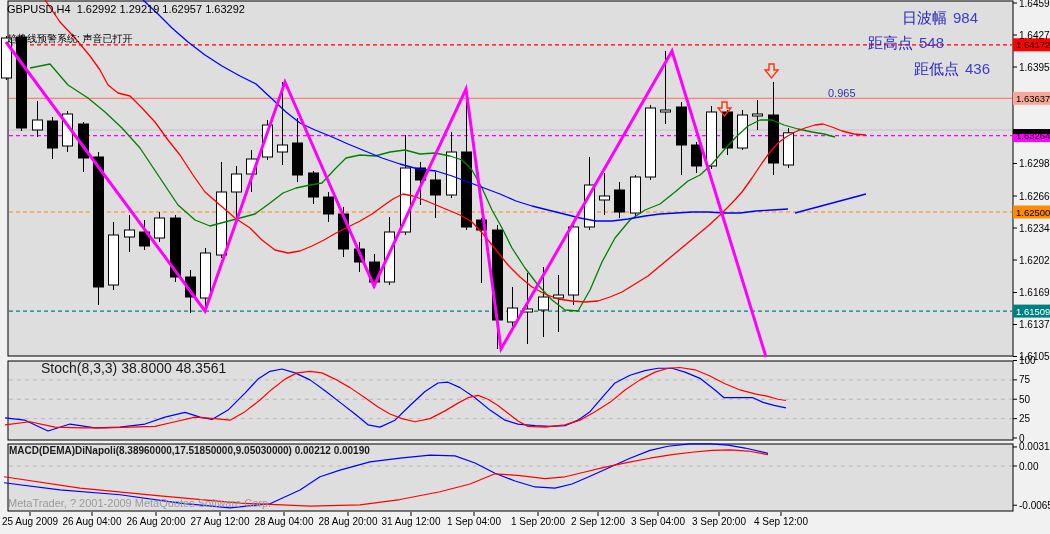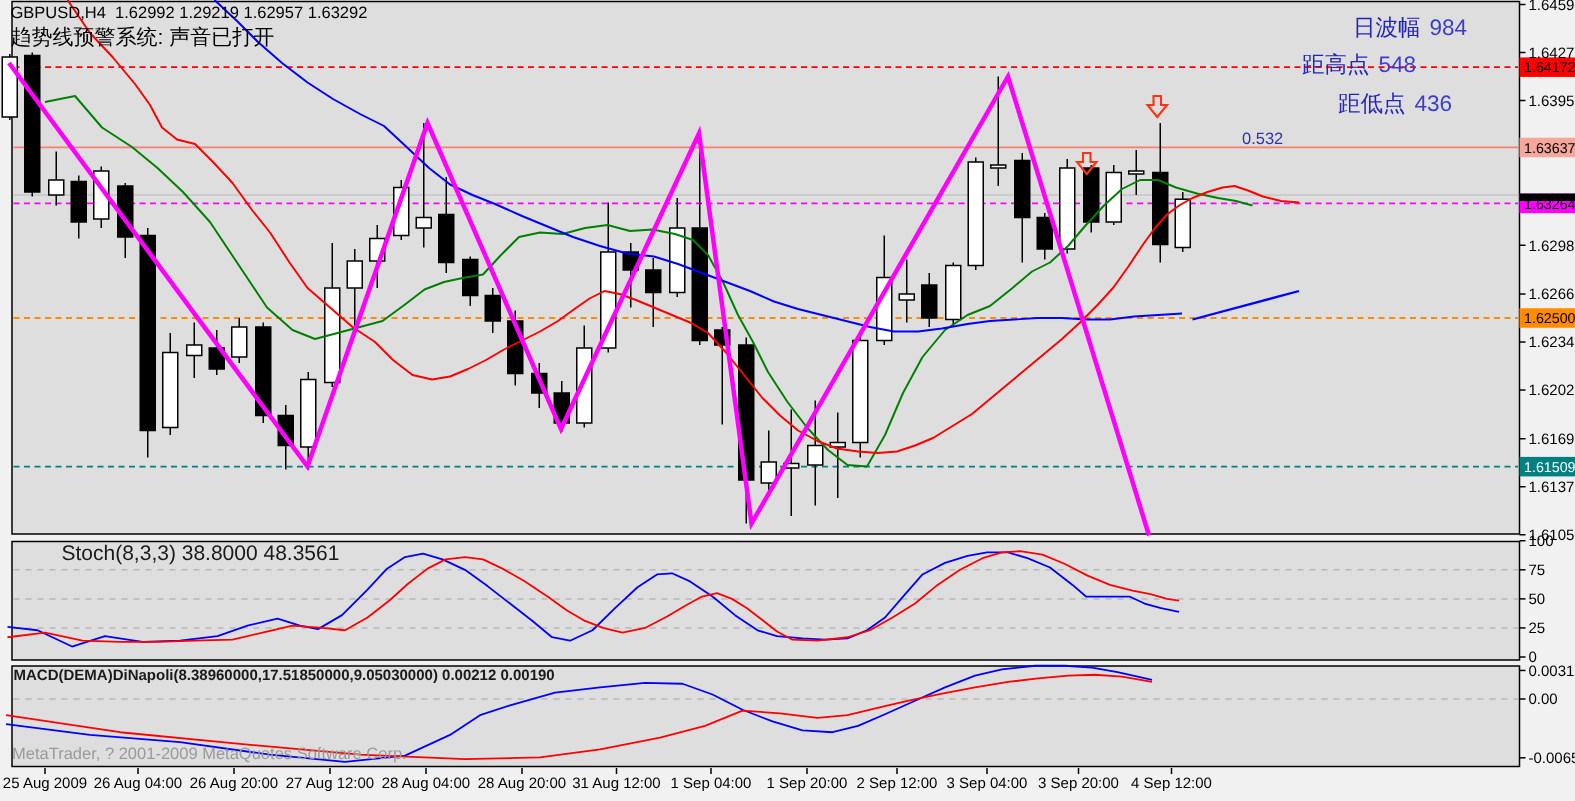--- a/index.html
+++ b/index.html
@@ -1,26 +1,26 @@
 <!DOCTYPE html>
 <html><head>
 <meta charset="utf-8">
 <style>
   html,body{margin:0;padding:0;background:#f1f1f1;}
   #win{position:relative;width:1050px;height:534px;background:#f1f1f1;overflow:hidden;
        font-family:"Liberation Sans",sans-serif;}
   #chart-svg{position:absolute;left:0;top:0;}
   .ov{position:absolute;white-space:pre;}
   #title1{left:7px;top:3px;font-size:11px;color:#000;}
-  #title2{left:7px;top:16px;font-size:14px;color:#000;}
+  #title2{left:7px;top:32px;font-size:10px;color:#000;}
   .ann-row{position:absolute;font-size:15px;color:#2323bf;width:120px;text-align:left;}
   .ann-row .val{color:#3b3bd0;padding-left:6px;margin-top:36px;}
   #ann1{left:902px;top:9px;}
   #ann2{left:868px;top:34px;}
-  #ann3{left:892px;top:60px;}
+  #ann3{left:892px;top:60px;text-align:center;}
   #fibo{left:828px;top:87px;font-size:11px;color:#3333aa;}
   #stoch-label{left:9px;top:360px;font-size:14px;color:#1a1a1a;padding-left:32px;}
   #macd-label{left:9px;top:445px;font-size:10px;color:#1a1a1a;font-weight:bold;}
   #watermark{left:8px;top:497px;font-size:11px;color:#9a9a9a;}
 </style>
 </head>
 <body>
 
 <div id="win">
   <svg id="chart-svg" width="1050" height="534">
@@ -339,17 +339,17 @@
       </g>
     </svg>
 
   <div class="ov" id="title1">GBPUSD,H4  1.62992 1.29219 1.62957 1.63292</div>
   <div class="ov" id="title2">趋势线预警系统: 声音已打开</div>
 
   <div class="ann-row" id="ann1"><span>日波幅</span><span class="val">984</span></div>
   <div class="ann-row" id="ann2"><span>距高点</span><span class="val">548</span></div>
   <div class="ann-row" id="ann3"><span>距低点</span><span class="val">436</span></div>
 
-  <div class="ov" id="fibo">0.532</div>
+  <div class="ov" id="fibo">0.965</div>
   <div class="ov" id="stoch-label">Stoch(8,3,3) 38.8000 48.3561</div>
   <div class="ov" id="macd-label">MACD(DEMA)DiNapoli(8.38960000,17.51850000,9.05030000) 0.00212 0.00190</div>
   <div class="ov" id="watermark">MetaTrader, ? 2001-2009 MetaQuotes Software Corp.</div>
 </div>
 
 </body></html>

